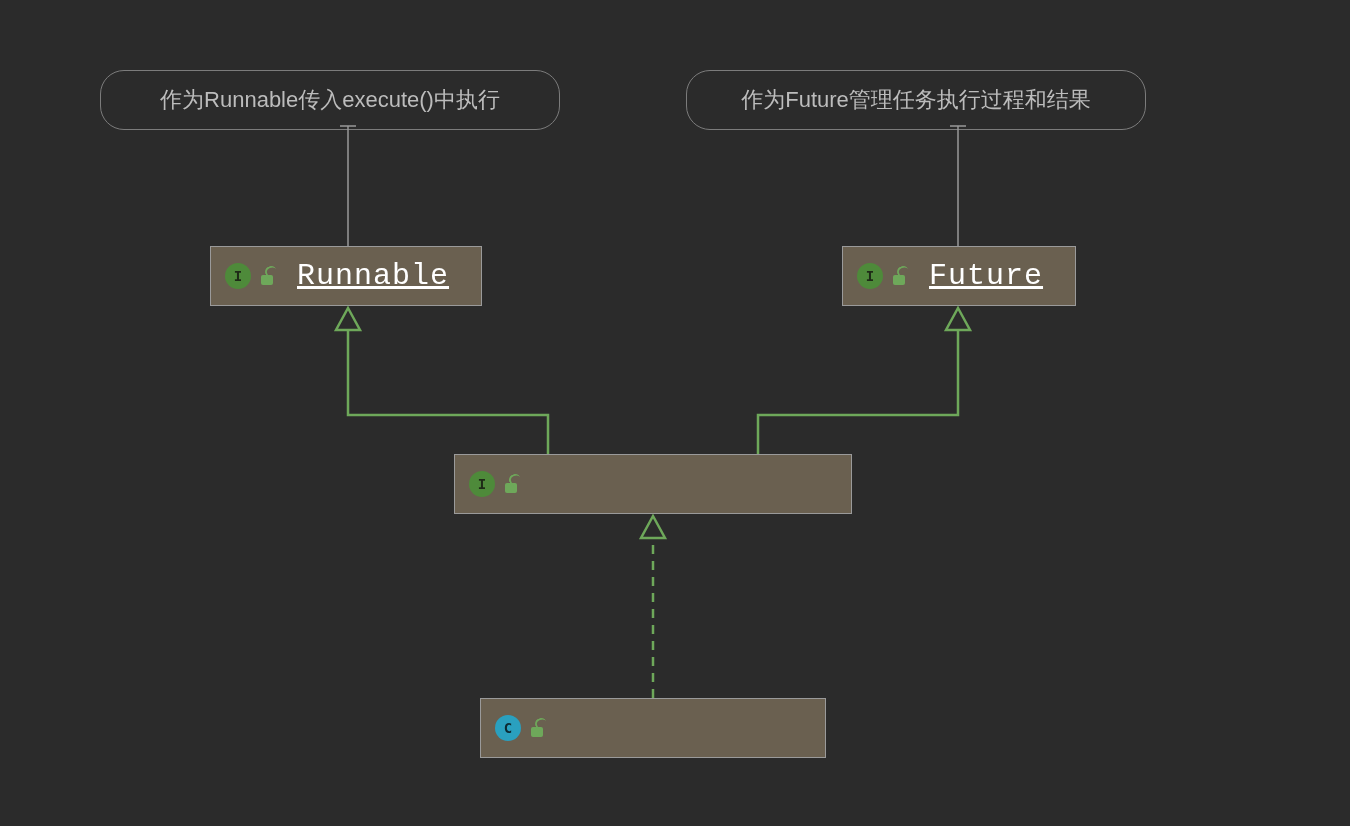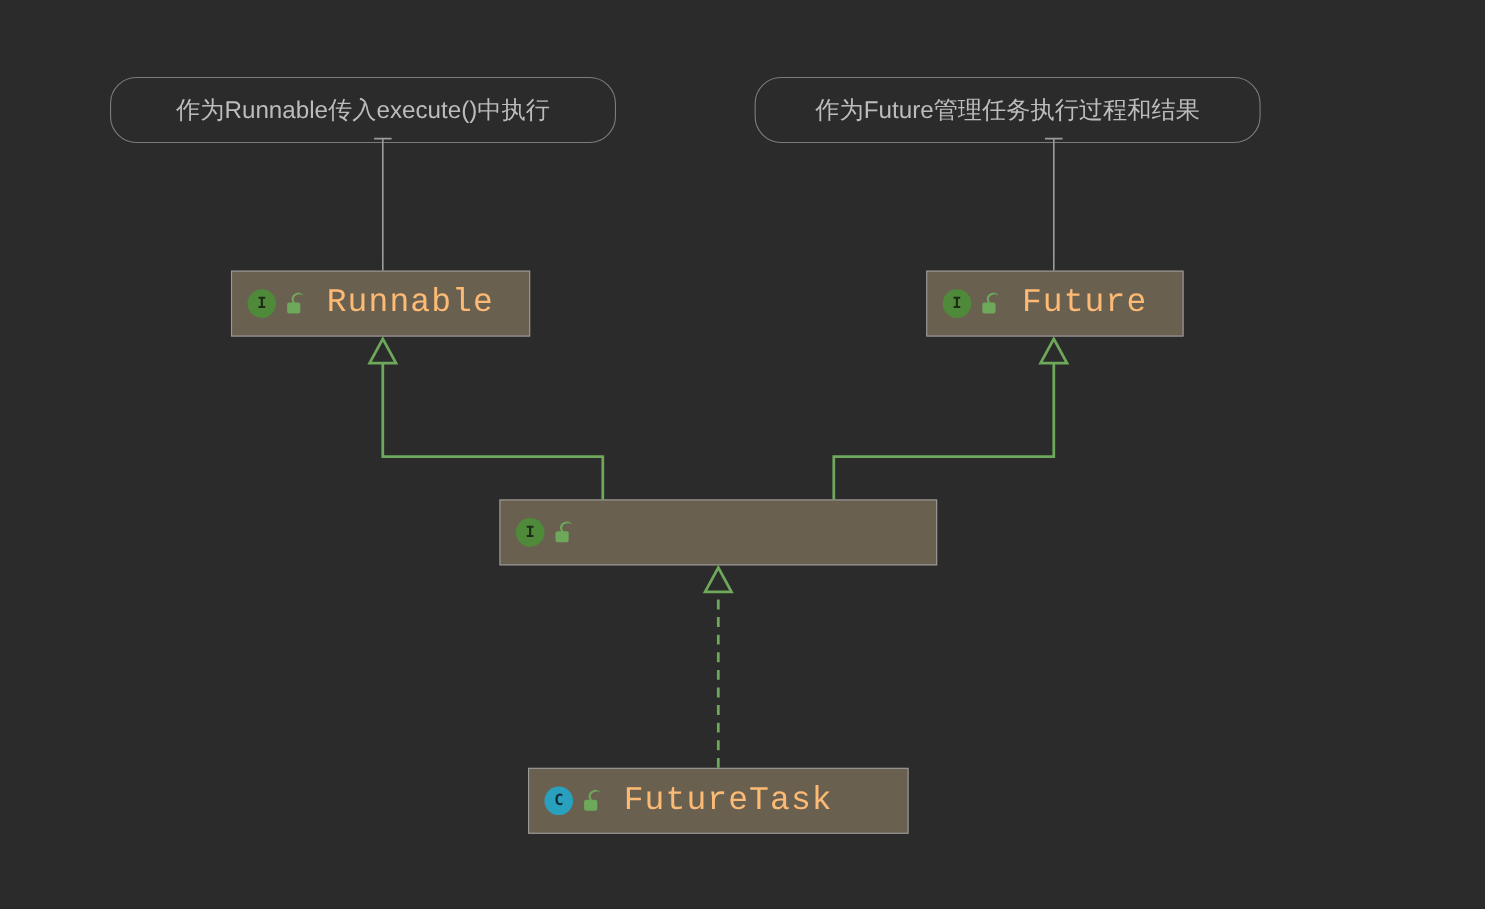--- a/index.html
+++ b/index.html
@@ -82,23 +82,24 @@
     border: 2px solid #6ea85a;
     border-bottom: none;
     border-right: none;
     border-radius: 6px 6px 0 0;
     transform: rotate(-25deg);
   }
 
   .node .name {
     margin-left: 22px;
     font-family: "Consolas", "Courier New", monospace;
-    color: #fdba74;
+    color: #ffffff;
     font-size: 30px;
     letter-spacing: 1px;
+    text-decoration: underline;
   }
 
   
   svg.wires {
     position: absolute;
     left: 0; top: 0;
     width: 1240px;
     height: 790px;
     pointer-events: none;
   }
@@ -129,21 +130,20 @@
   </div>
 
   <div class="node" style="left:396px; top:436px; width:398px; height:60px;">
     <span class="badge interface">I</span>
     <span class="lock"></span>
   </div>
 
   <div class="node" style="left:422px; top:680px; width:346px; height:60px;">
     <span class="badge class">C</span>
     <span class="lock"></span>
-    <span class="name">FutureTask</span>
   </div>
 
   <svg class="wires">
 
     <line class="line-thin" x1="290" y1="108" x2="290" y2="228"></line>
     <line class="line-thin" x1="900" y1="108" x2="900" y2="228"></line>
 
     <line class="line-thin" x1="282" y1="108" x2="298" y2="108"></line>
     <line class="line-thin" x1="892" y1="108" x2="908" y2="108"></line>
 

